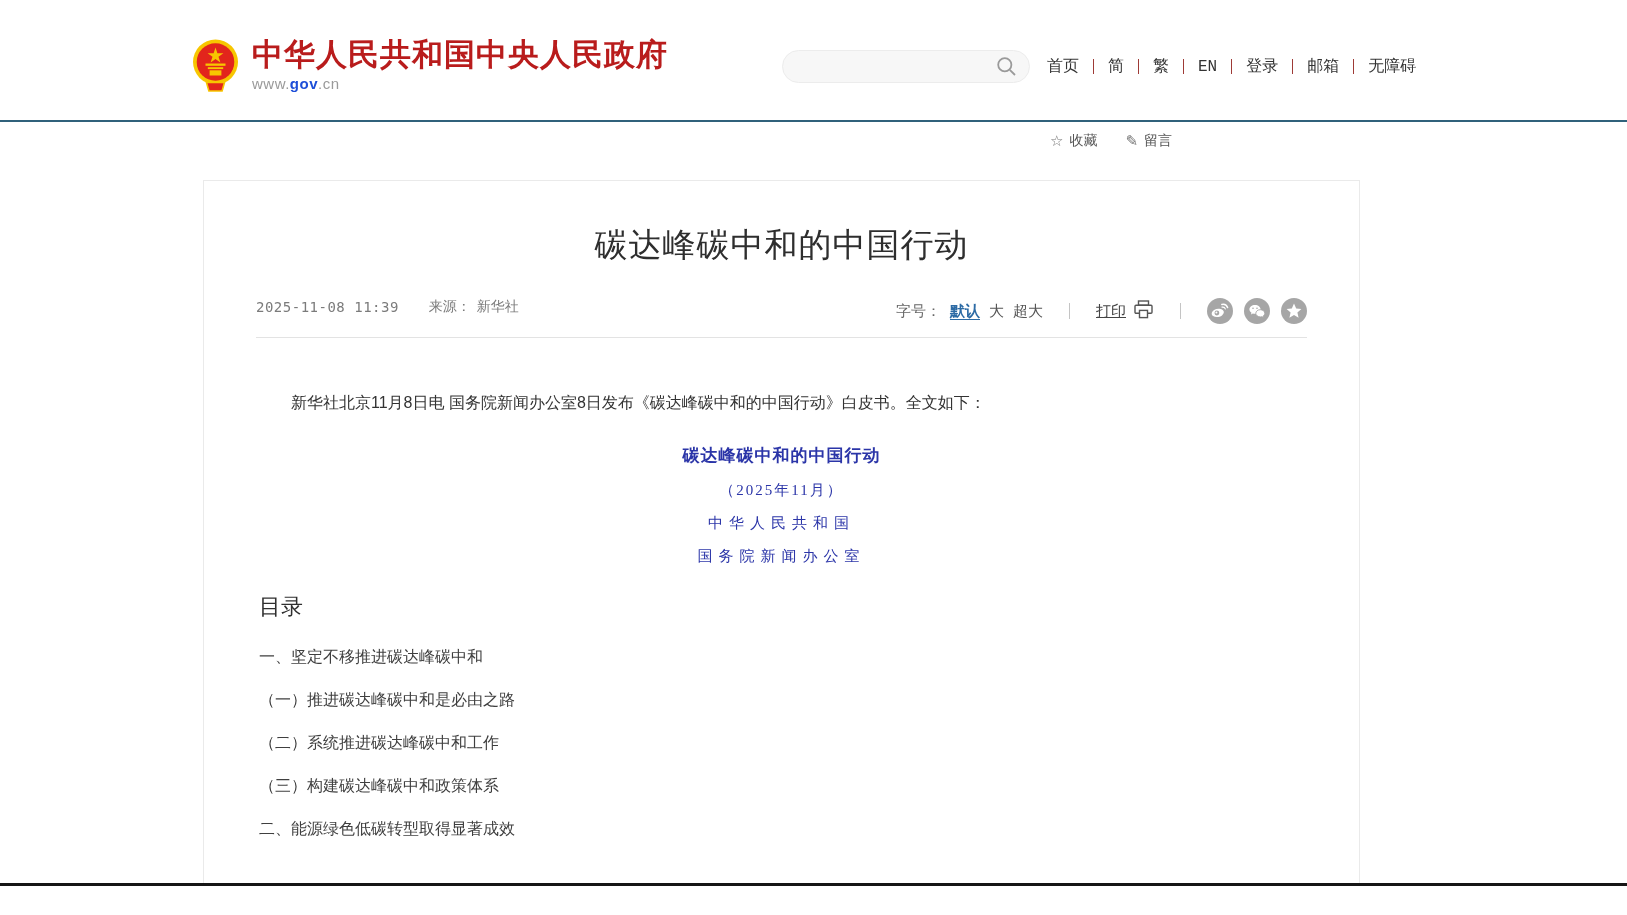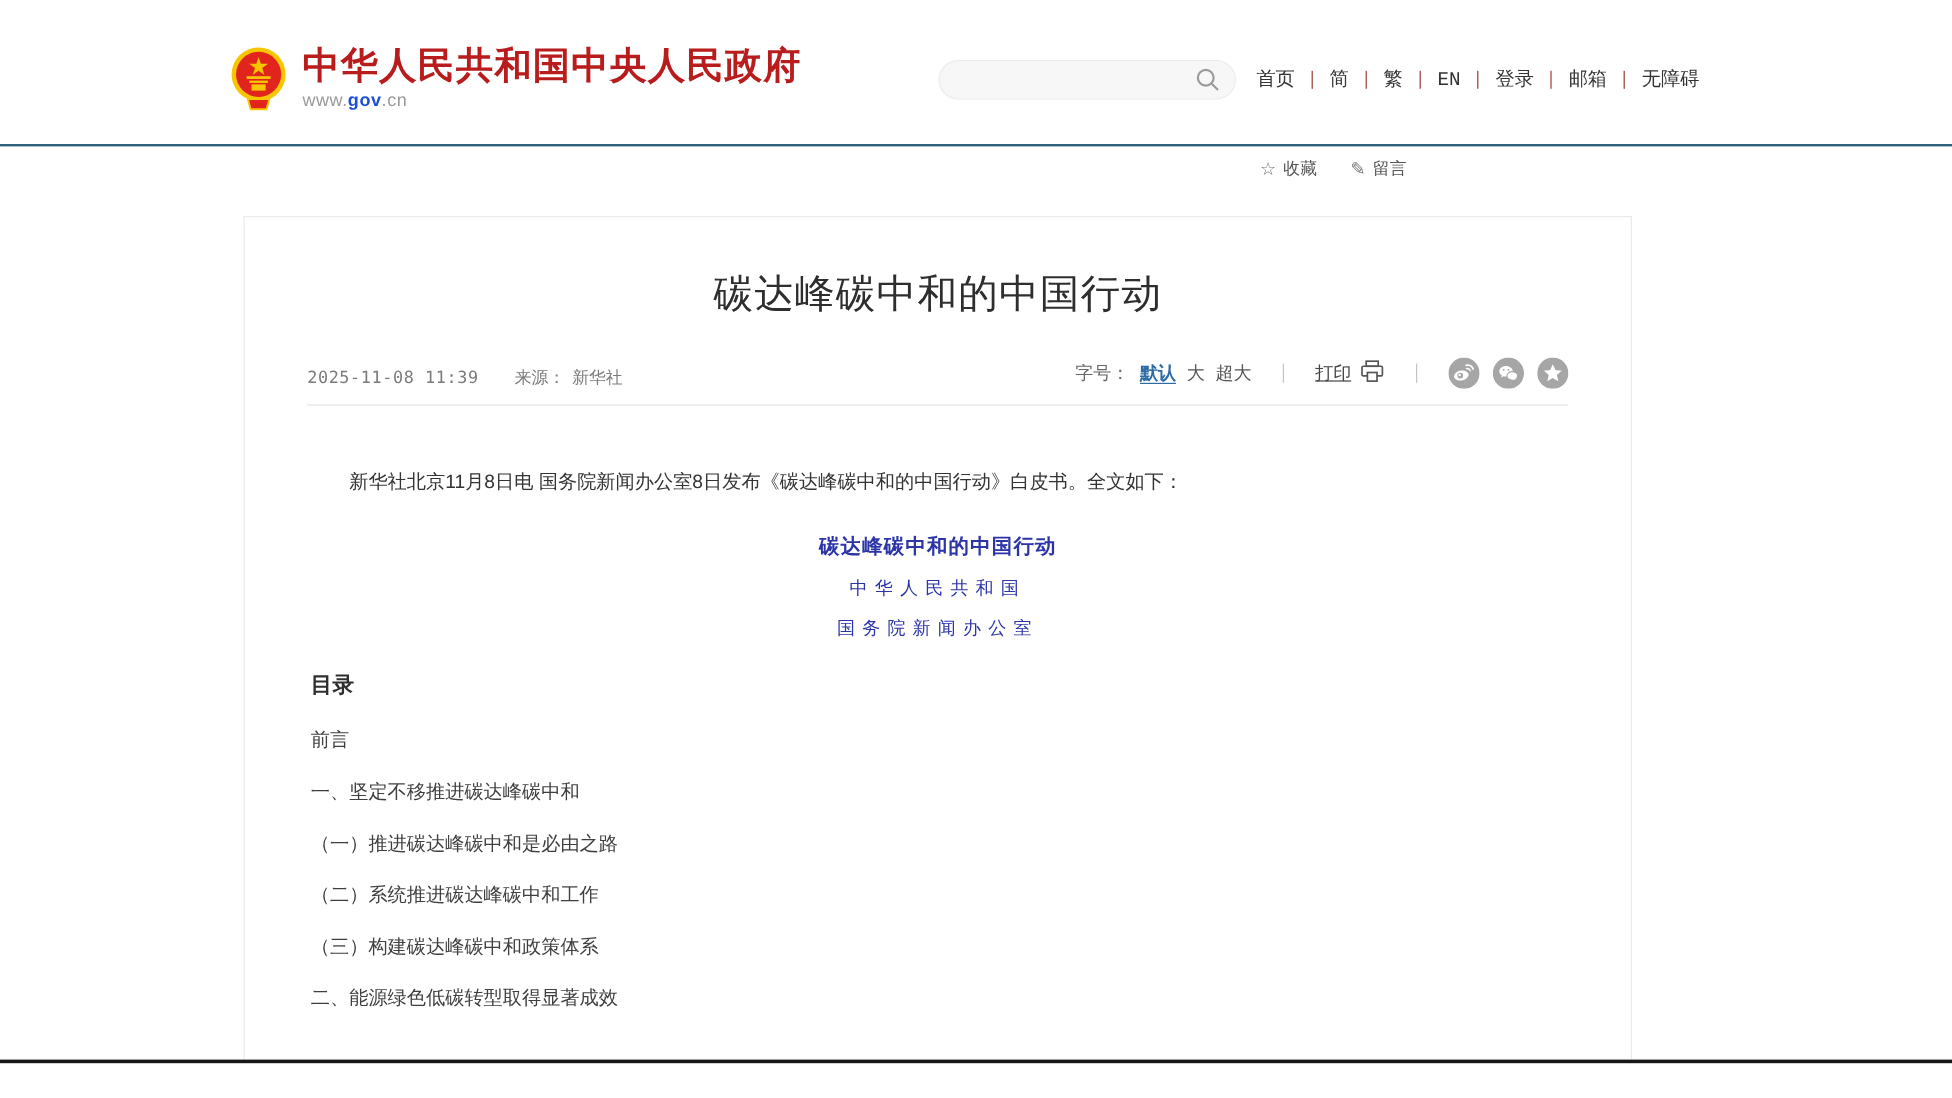--- a/index.html
+++ b/index.html
@@ -35,21 +35,21 @@
     font-size:14px; color:#555; }
   .tool-item { display:flex; align-items:center; gap:6px; cursor:pointer; }
   .tool-icon { font-size:15px; color:#777; }
 
   
   .article-box { position:absolute; left:203px; top:180px; width:1157px; height:703px;
     background:#fff; border:1px solid #eaeaea; border-bottom:none; overflow:hidden; }
 
   .article-title { margin-top:42px; text-align:center; font-size:33px; font-weight:500; color:#2e2e2e; letter-spacing:1px; }
 
-  .meta-row { display:flex; justify-content:space-between; align-items:flex-end;
+  .meta-row { display:flex; justify-content:space-between; align-items:flex-start;
     margin:30px 52px 0 52px; padding-bottom:13px; border-bottom:1px solid #e3e3e3; }
   .meta-left { display:flex; align-items:center; font-size:14px; color:#7b7b7b; }
   .meta-date { font-family:"DejaVu Sans Mono","Liberation Mono",monospace; letter-spacing:.5px; }
   .meta-source-label { margin-left:30px; }
   .meta-source { margin-left:6px; }
   .meta-right { display:flex; align-items:center; font-size:15px; color:#555; }
   .fs-label { color:#666; }
   .fs-option { margin-left:9px; cursor:pointer; color:#555; }
   .fs-option.active { color:#2d6ba5; font-weight:bold; text-decoration:underline; text-underline-offset:3px; }
   .meta-sep { width:1px; height:16px; background:#c4c4c4; margin:0 26px; }
@@ -58,21 +58,21 @@
   .share-circle { display:flex; cursor:pointer; }
 
   
   .article-body { padding:0 55px; font-size:16px; color:#333; }
   .lead { margin-top:52px; text-indent:2em; line-height:1.6; color:#333; }
   .doc-title { margin-top:28px; text-align:center; color:#2b35a8; font-weight:bold; font-size:17px; letter-spacing:1px; }
   .doc-date { margin-top:14px; text-align:center; color:#2b35a8; font-size:15px;
     font-family:"Liberation Serif","DejaVu Serif",serif; letter-spacing:2px; }
   .doc-issuer { margin-top:14px; text-align:center; color:#2b35a8; font-size:15px;
     font-family:"Liberation Serif","DejaVu Serif",serif; letter-spacing:6px; }
-  .toc-heading { margin-top:26px; font-size:18px; font-weight:bold; color:#2f2f2f; }
+  .toc-heading { margin-top:26px; font-size:22px; font-weight:normal; color:#2f2f2f; }
   .toc-item { margin-top:27px; font-size:16px; color:#3f3f3f; line-height:1; }
 
   .bottom-mask { position:absolute; top:886px; left:0; width:100%; height:29px; background:#fff; z-index:4; }
   .bottom-line { position:absolute; top:883px; left:0; width:100%; height:3px; background:#161616; z-index:5; }
 </style>
 </head>
 <body>
 
 <div class="page">
 
@@ -189,25 +189,25 @@
               <polygon points="13,5.6 15.2,10.4 20.4,11 16.4,14.5 17.6,19.7 13,17 8.4,19.7 9.6,14.5 5.6,11 10.8,10.4" fill="#fff"></polygon>
             </svg>
           </span>
         </span>
       </div>
     </div>
 
     <div class="article-body">
       <p class="lead">新华社北京11月8日电 国务院新闻办公室8日发布《碳达峰碳中和的中国行动》白皮书。全文如下：</p>
       <p class="doc-title">碳达峰碳中和的中国行动</p>
+      <p class="doc-date">（2025年11月）</p>
       <p class="doc-issuer">中华人民共和国</p>
       <p class="doc-issuer">国务院新闻办公室</p>
 
       <p class="toc-heading">目录</p>
-      <p class="toc-item">前言</p>
       <p class="toc-item">一、坚定不移推进碳达峰碳中和</p>
       <p class="toc-item">（一）推进碳达峰碳中和是必由之路</p>
       <p class="toc-item">（二）系统推进碳达峰碳中和工作</p>
       <p class="toc-item">（三）构建碳达峰碳中和政策体系</p>
       <p class="toc-item">二、能源绿色低碳转型取得显著成效</p>
 
     </div>
   </main>
 
   <div class="bottom-mask"></div>

